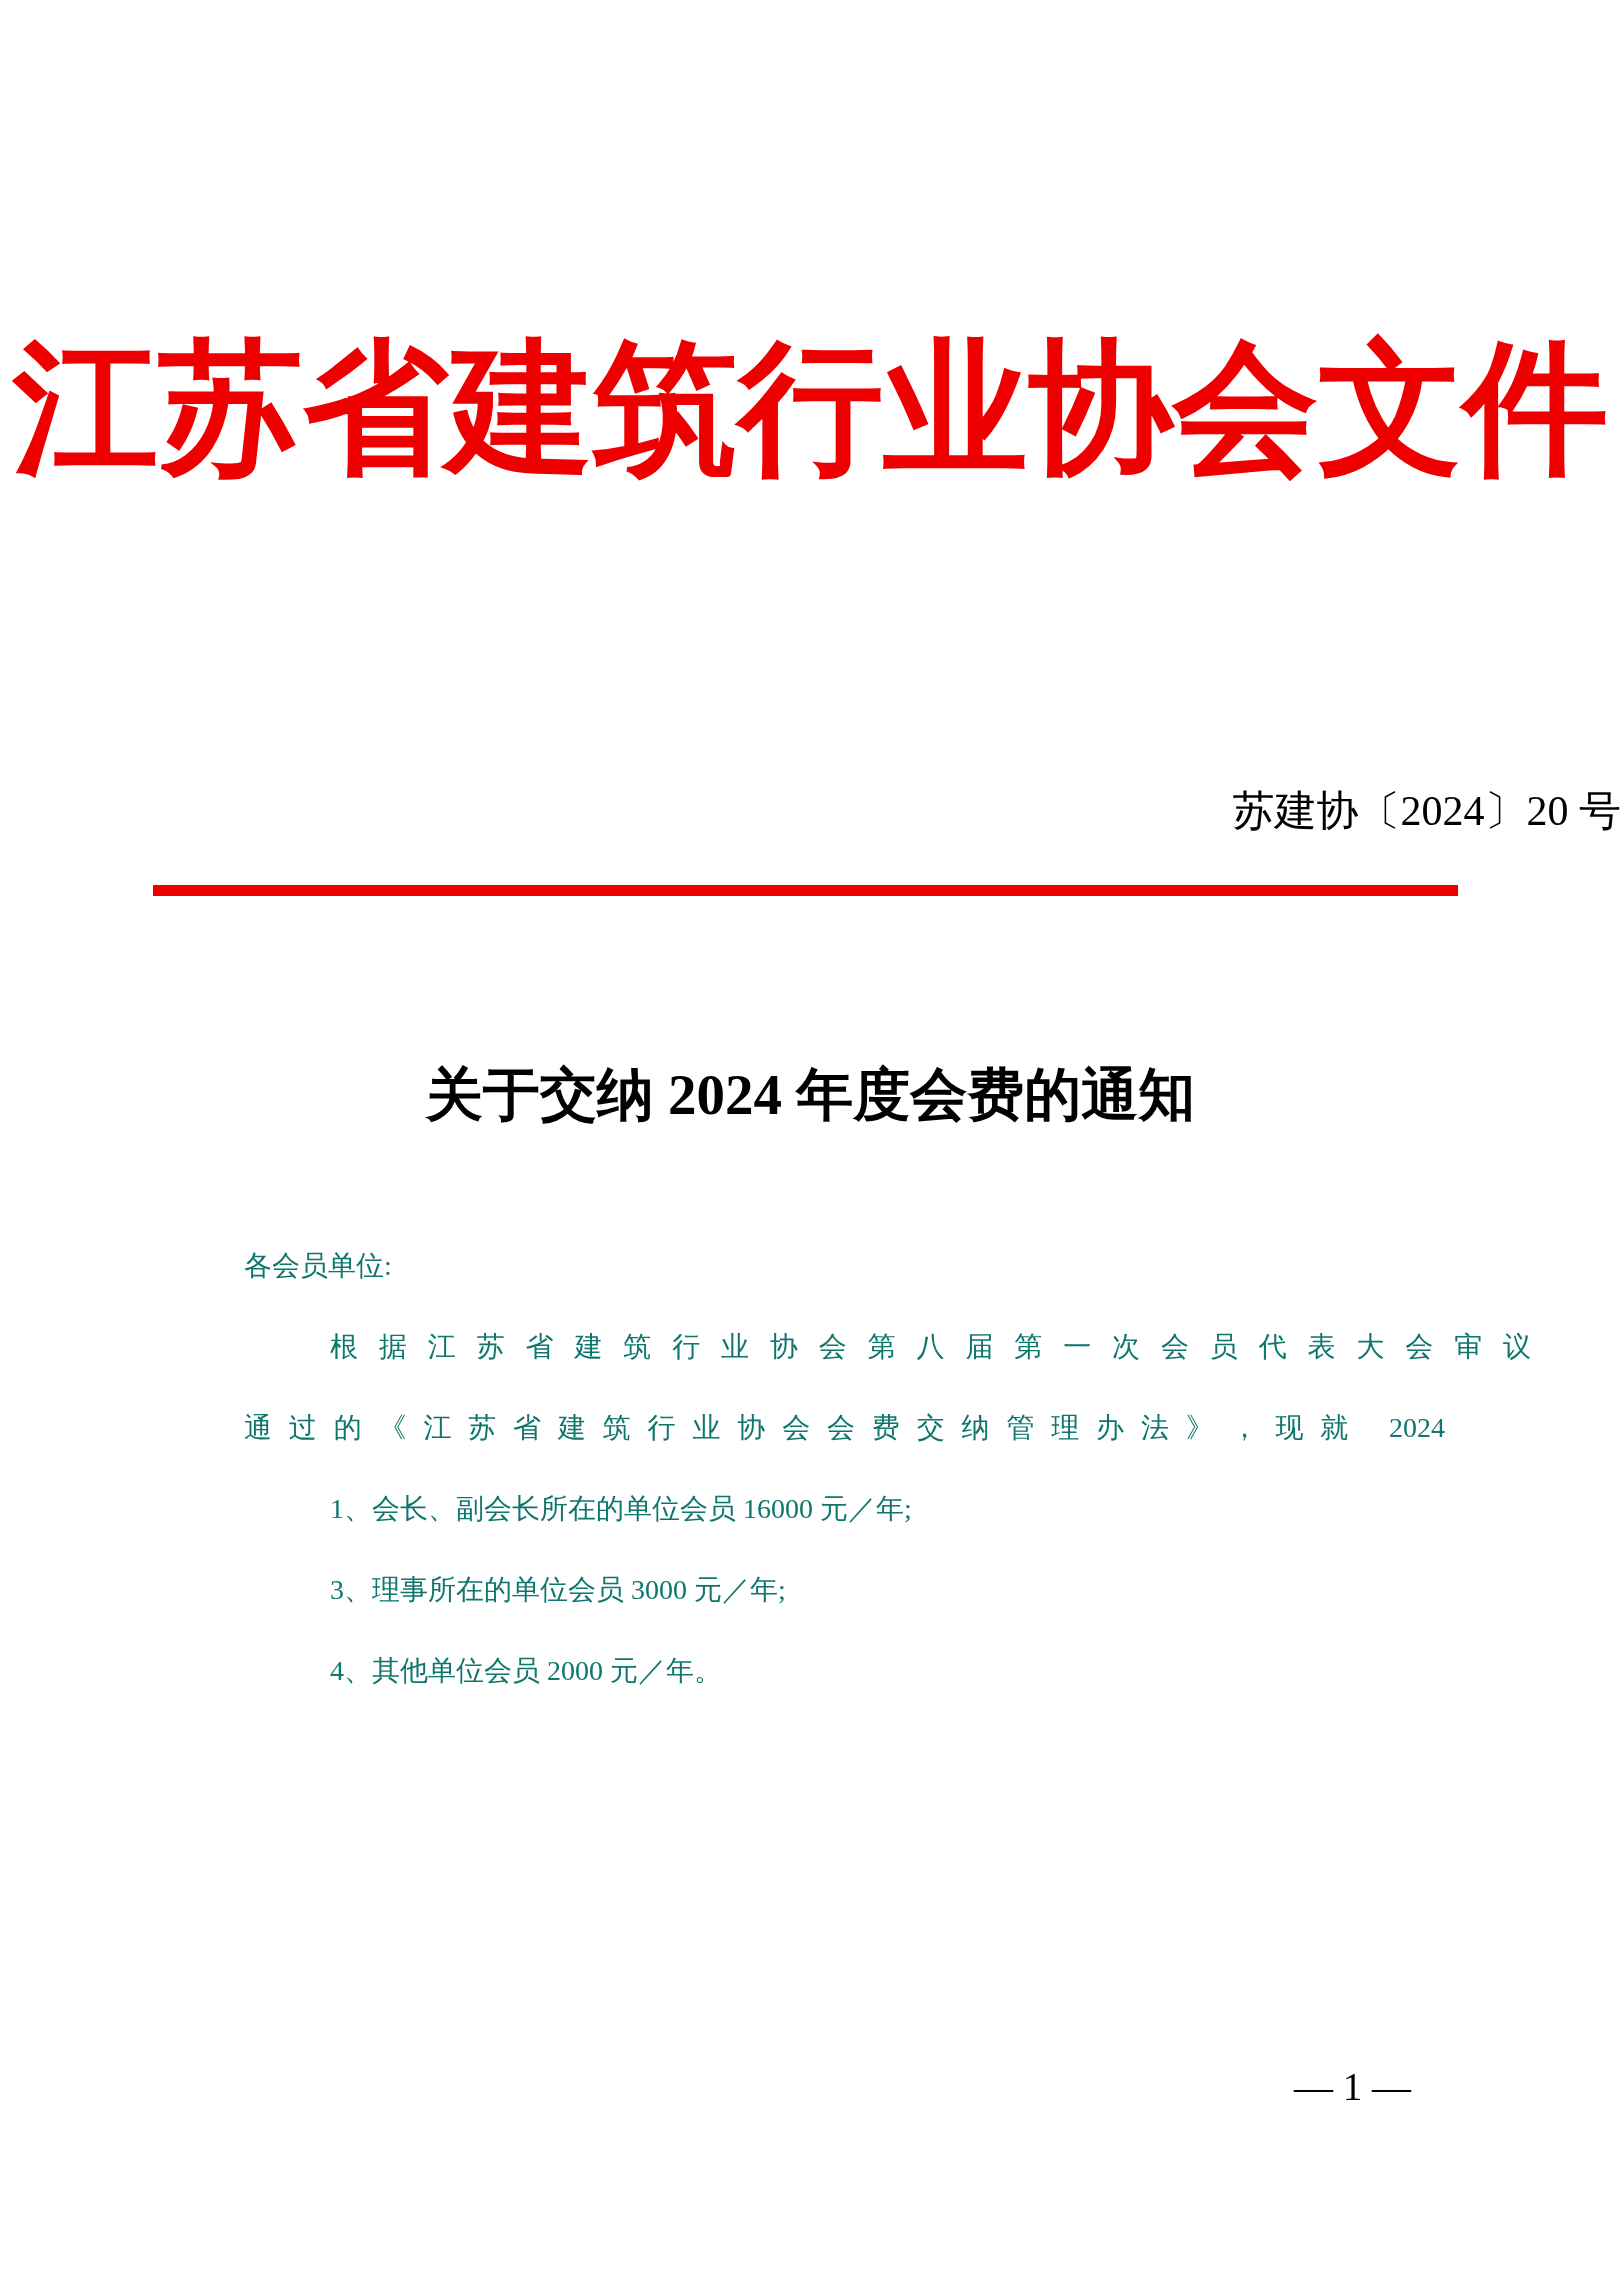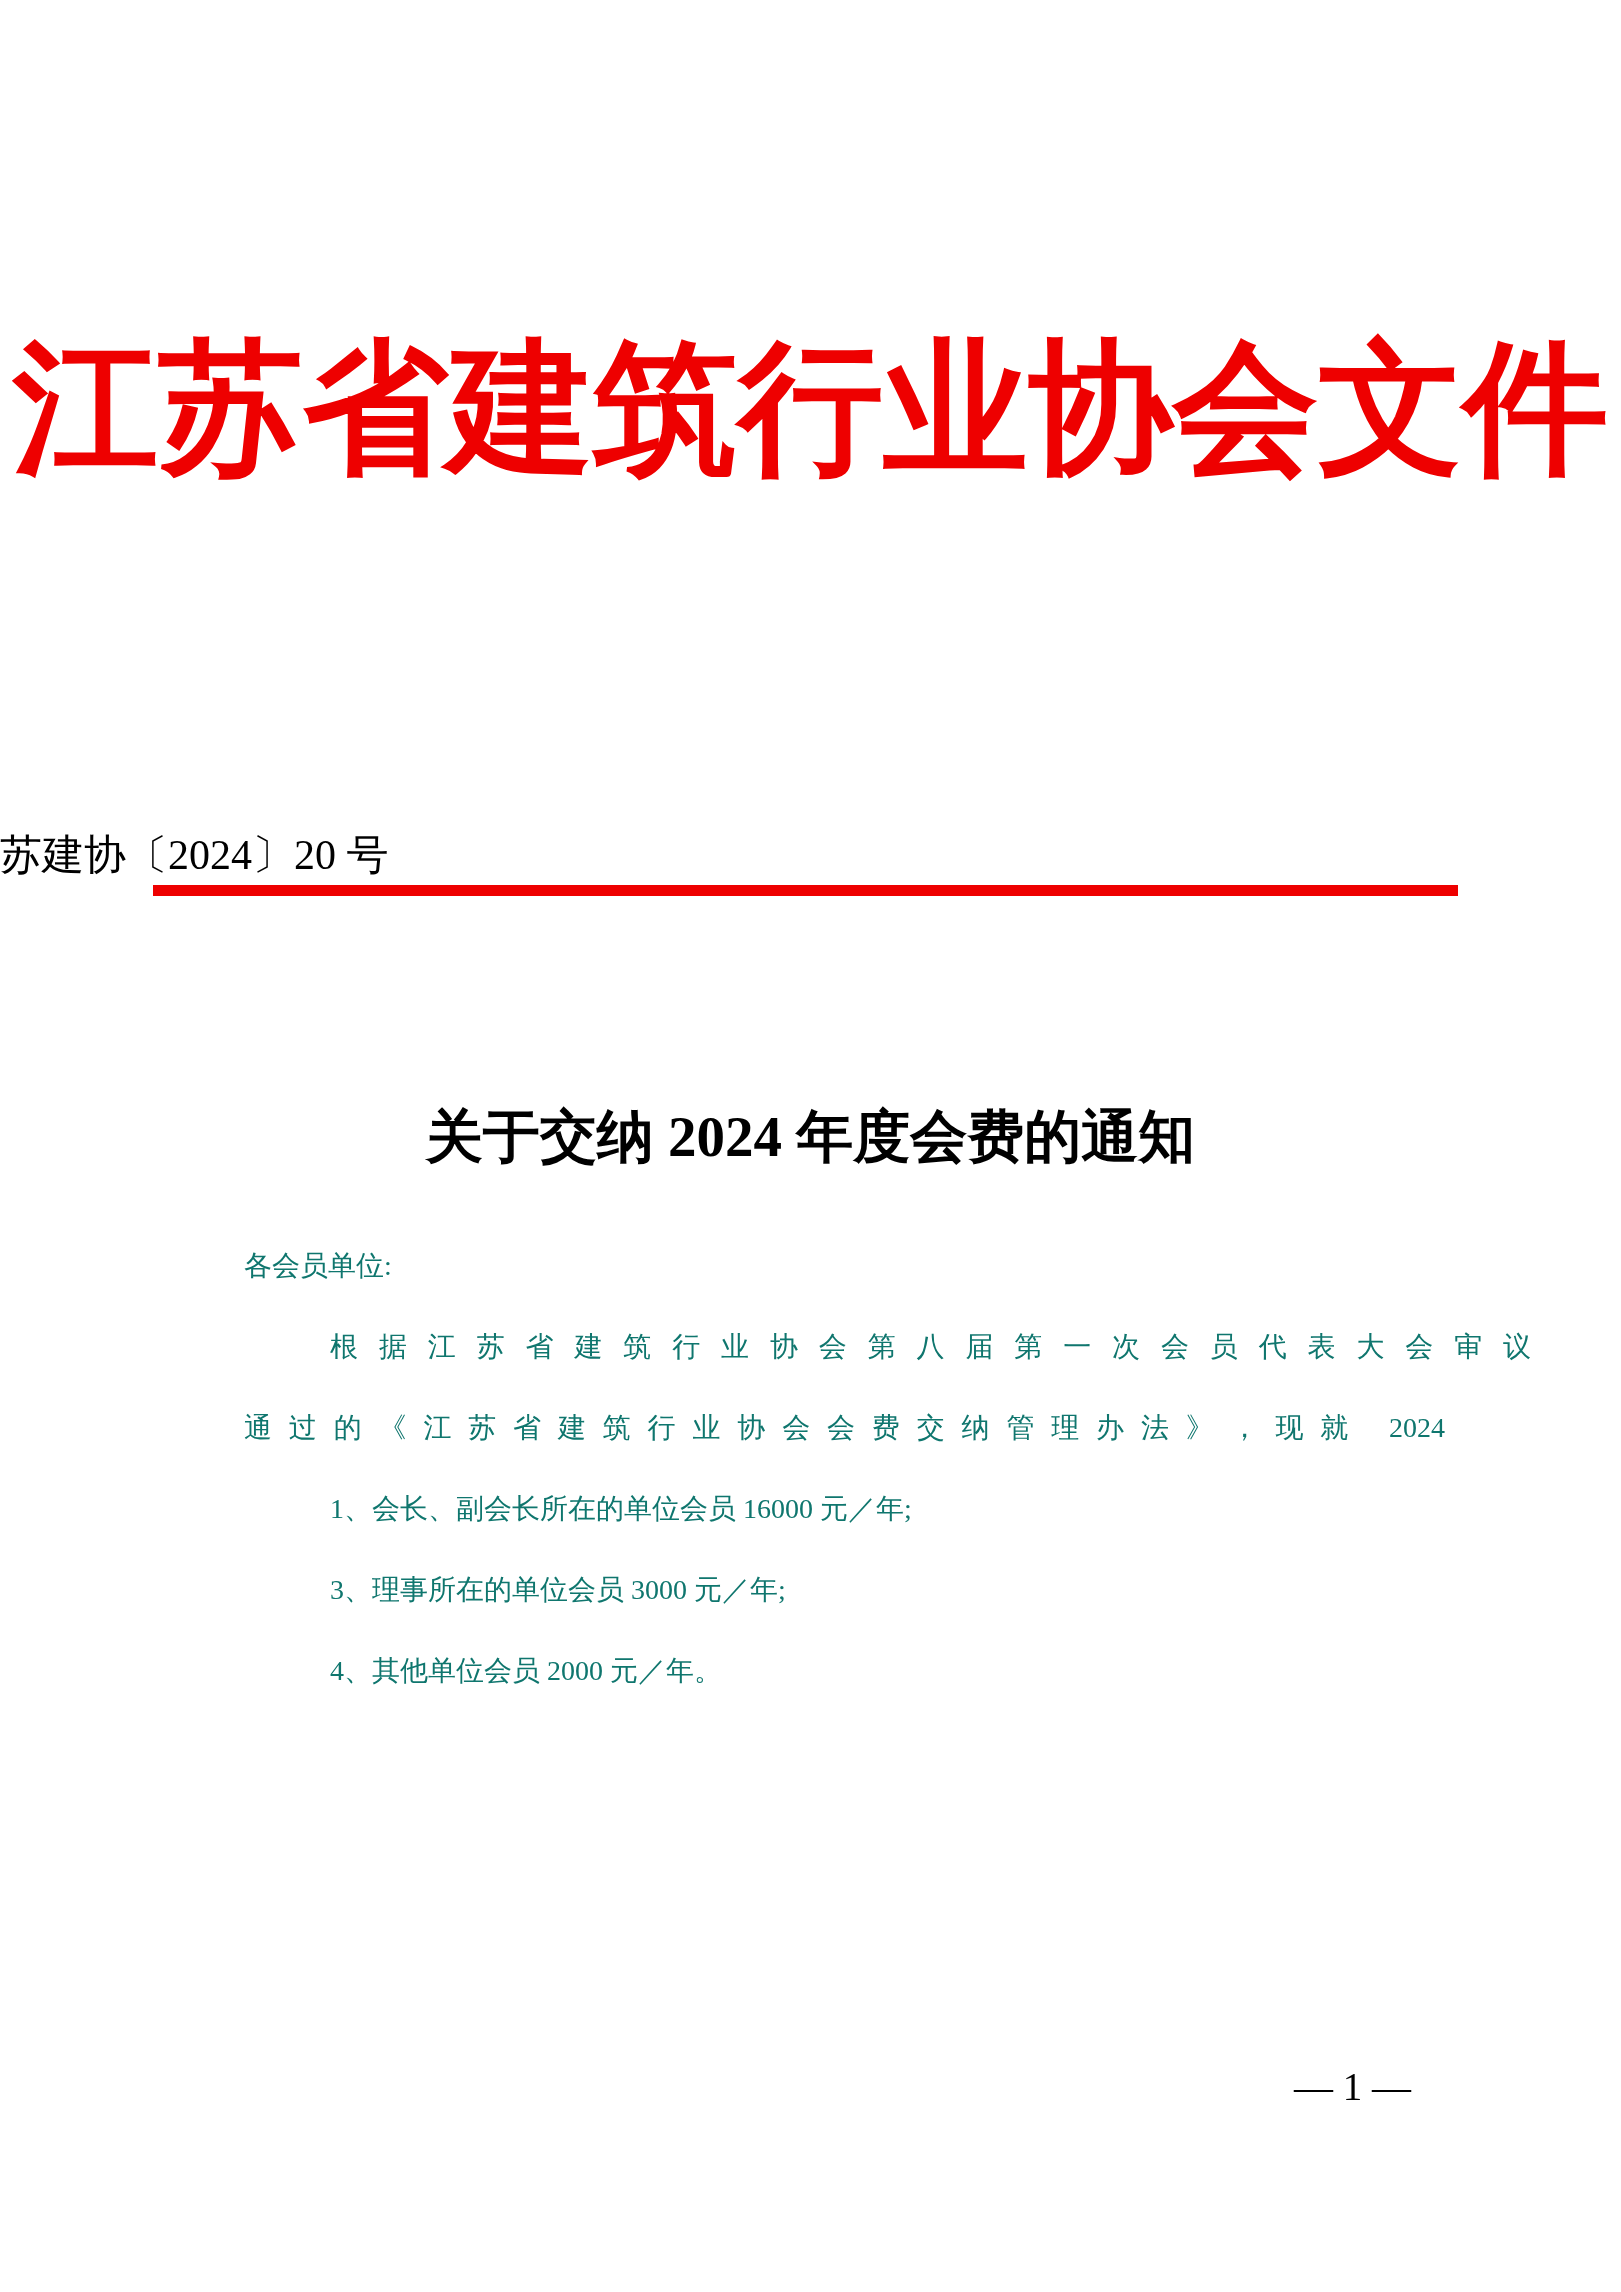--- a/index.html
+++ b/index.html
@@ -23,37 +23,36 @@
     font-weight: 700;
     color: #ee0000;
     letter-spacing: 0px;
     white-space: nowrap;
   }
   .doc-number {
     position: absolute;
     top: 784px;
     left: 0;
     width: 100%;
-    text-align: left;
+    text-align: right;
     font-size: 42px;
     line-height: 55px;
     color: #000000;
-    margin-top: 44px;
   }
   .red-rule {
     position: absolute;
     left: 153px;
     top: 885px;
     width: 1305px;
     height: 10.8px;
     background: #ee0000;
   }
   .notice-title {
     position: absolute;
-    top: 1101px;
+    top: 1059px;
     left: 0;
     width: 100%;
     text-align: center;
     font-size: 57px;
     line-height: 71px;
     font-weight: 700;
     color: #000000;
     white-space: nowrap;
   }
   .body-text {

